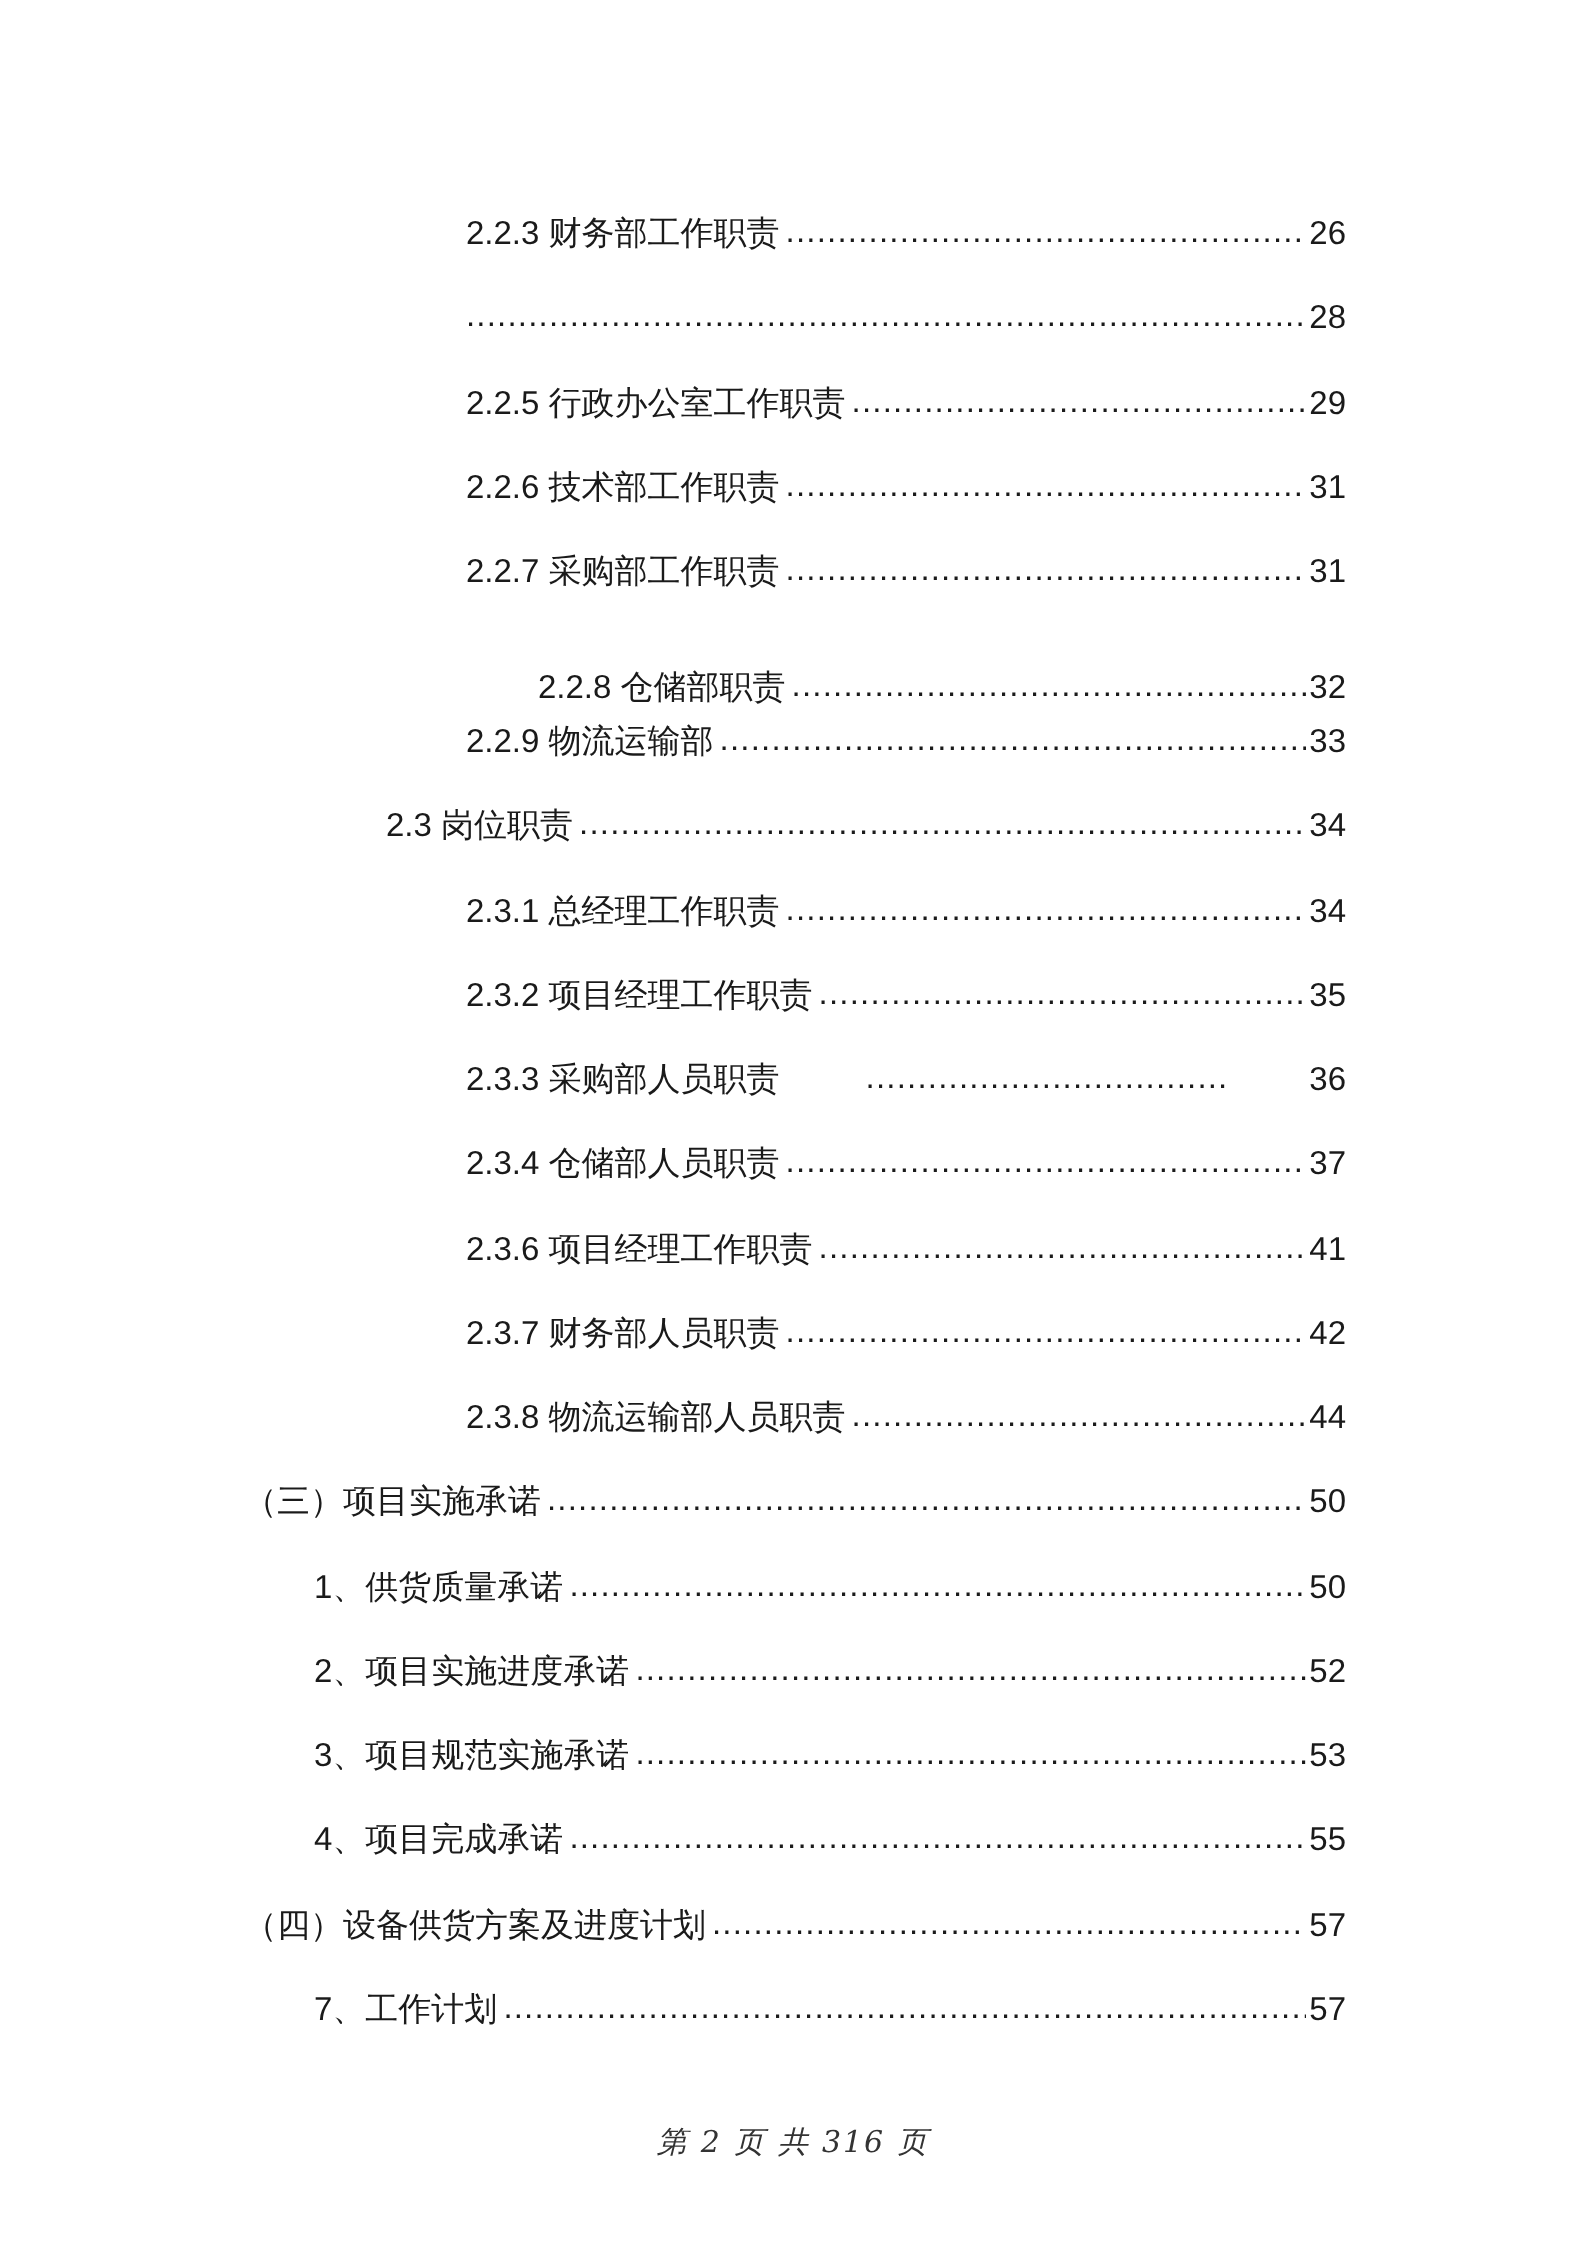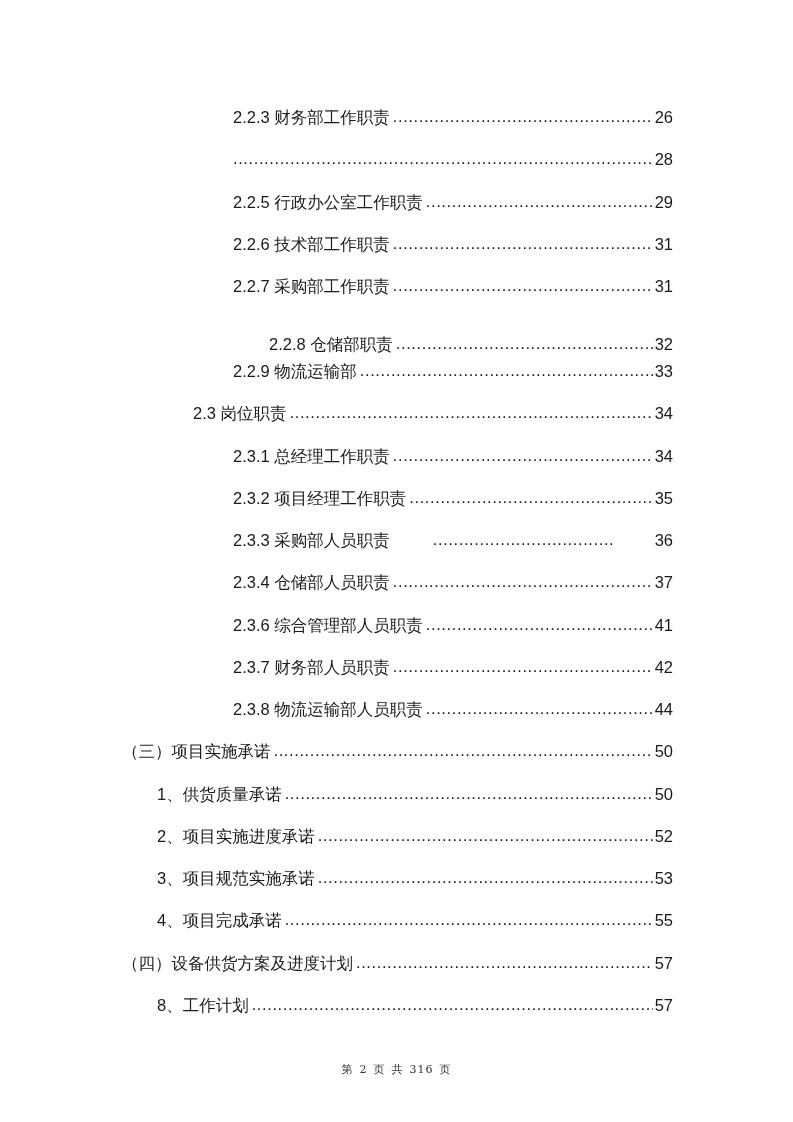--- a/index.html
+++ b/index.html
@@ -7,21 +7,21 @@
          font-family: "Liberation Sans", "DejaVu Sans", sans-serif; color: #1a1a1a; }
   .toc { position: absolute; left: 0; top: 0; width: 793px; }
   .toc-row { position: absolute; height: 24px; display: flex; align-items: flex-end;
              font-size: 16.5px; line-height: 24px; }
   .toc-row .label { white-space: nowrap; padding-right: 3px; }
   .toc-row .leader { flex: 1; overflow: hidden; white-space: nowrap; letter-spacing: 0.6px;
                      color: #1a1a1a; position: relative; top: -1px; }
   .toc-row .leader::before { content: "................................................................................................................................................................................................................................................"; }
   .toc-row .page { white-space: nowrap; padding-left: 2px; }
   .footer { position: absolute; top: 1062px; left: 0; width: 793px; text-align: center;
-            font-size: 11px; color: #333; font-family: "DejaVu Serif", serif; letter-spacing: 1px; }
+            font-size: 15px; color: #333; font-family: "DejaVu Serif", serif; letter-spacing: 1px; font-style: italic; }
   .footer span { margin: 0 3px; }
 </style>
 </head>
 <body>
 
 <div class="toc">
   <div class="toc-row" style="top:105px;left:233px;right:120px;">
     <span class="label">2.2.3 财务部工作职责</span>
     <span class="leader"></span>
     <span class="page">26</span>
@@ -74,21 +74,21 @@
     <span class="label">2.3.3 采购部人员职责</span>
     <span class="leader"></span>
     <span class="page">36</span>
   </div>
   <div class="toc-row" style="top:570px;left:233px;right:120px;">
     <span class="label">2.3.4 仓储部人员职责</span>
     <span class="leader"></span>
     <span class="page">37</span>
   </div>
   <div class="toc-row" style="top:613px;left:233px;right:120px;">
-    <span class="label">2.3.6 综合管理部人员职责</span>
+    <span class="label">2.3.6 项目经理工作职责</span>
     <span class="leader"></span>
     <span class="page">41</span>
   </div>
   <div class="toc-row" style="top:655px;left:233px;right:120px;">
     <span class="label">2.3.7 财务部人员职责</span>
     <span class="leader"></span>
     <span class="page">42</span>
   </div>
   <div class="toc-row" style="top:697px;left:233px;right:120px;">
     <span class="label">2.3.8 物流运输部人员职责</span>
@@ -119,21 +119,21 @@
     <span class="label">4、项目完成承诺</span>
     <span class="leader"></span>
     <span class="page">55</span>
   </div>
   <div class="toc-row" style="top:951px;left:122px;right:120px;">
     <span class="label">（四）设备供货方案及进度计划</span>
     <span class="leader"></span>
     <span class="page">57</span>
   </div>
   <div class="toc-row" style="top:993px;left:157px;right:120px;">
-    <span class="label">8、工作计划</span>
+    <span class="label">7、工作计划</span>
     <span class="leader"></span>
     <span class="page">57</span>
   </div>
 </div>
 
 <div class="footer">
   <span>第</span><span>2</span><span>页</span><span>共</span><span>316</span><span>页</span>
 </div>
 
 </body></html>

